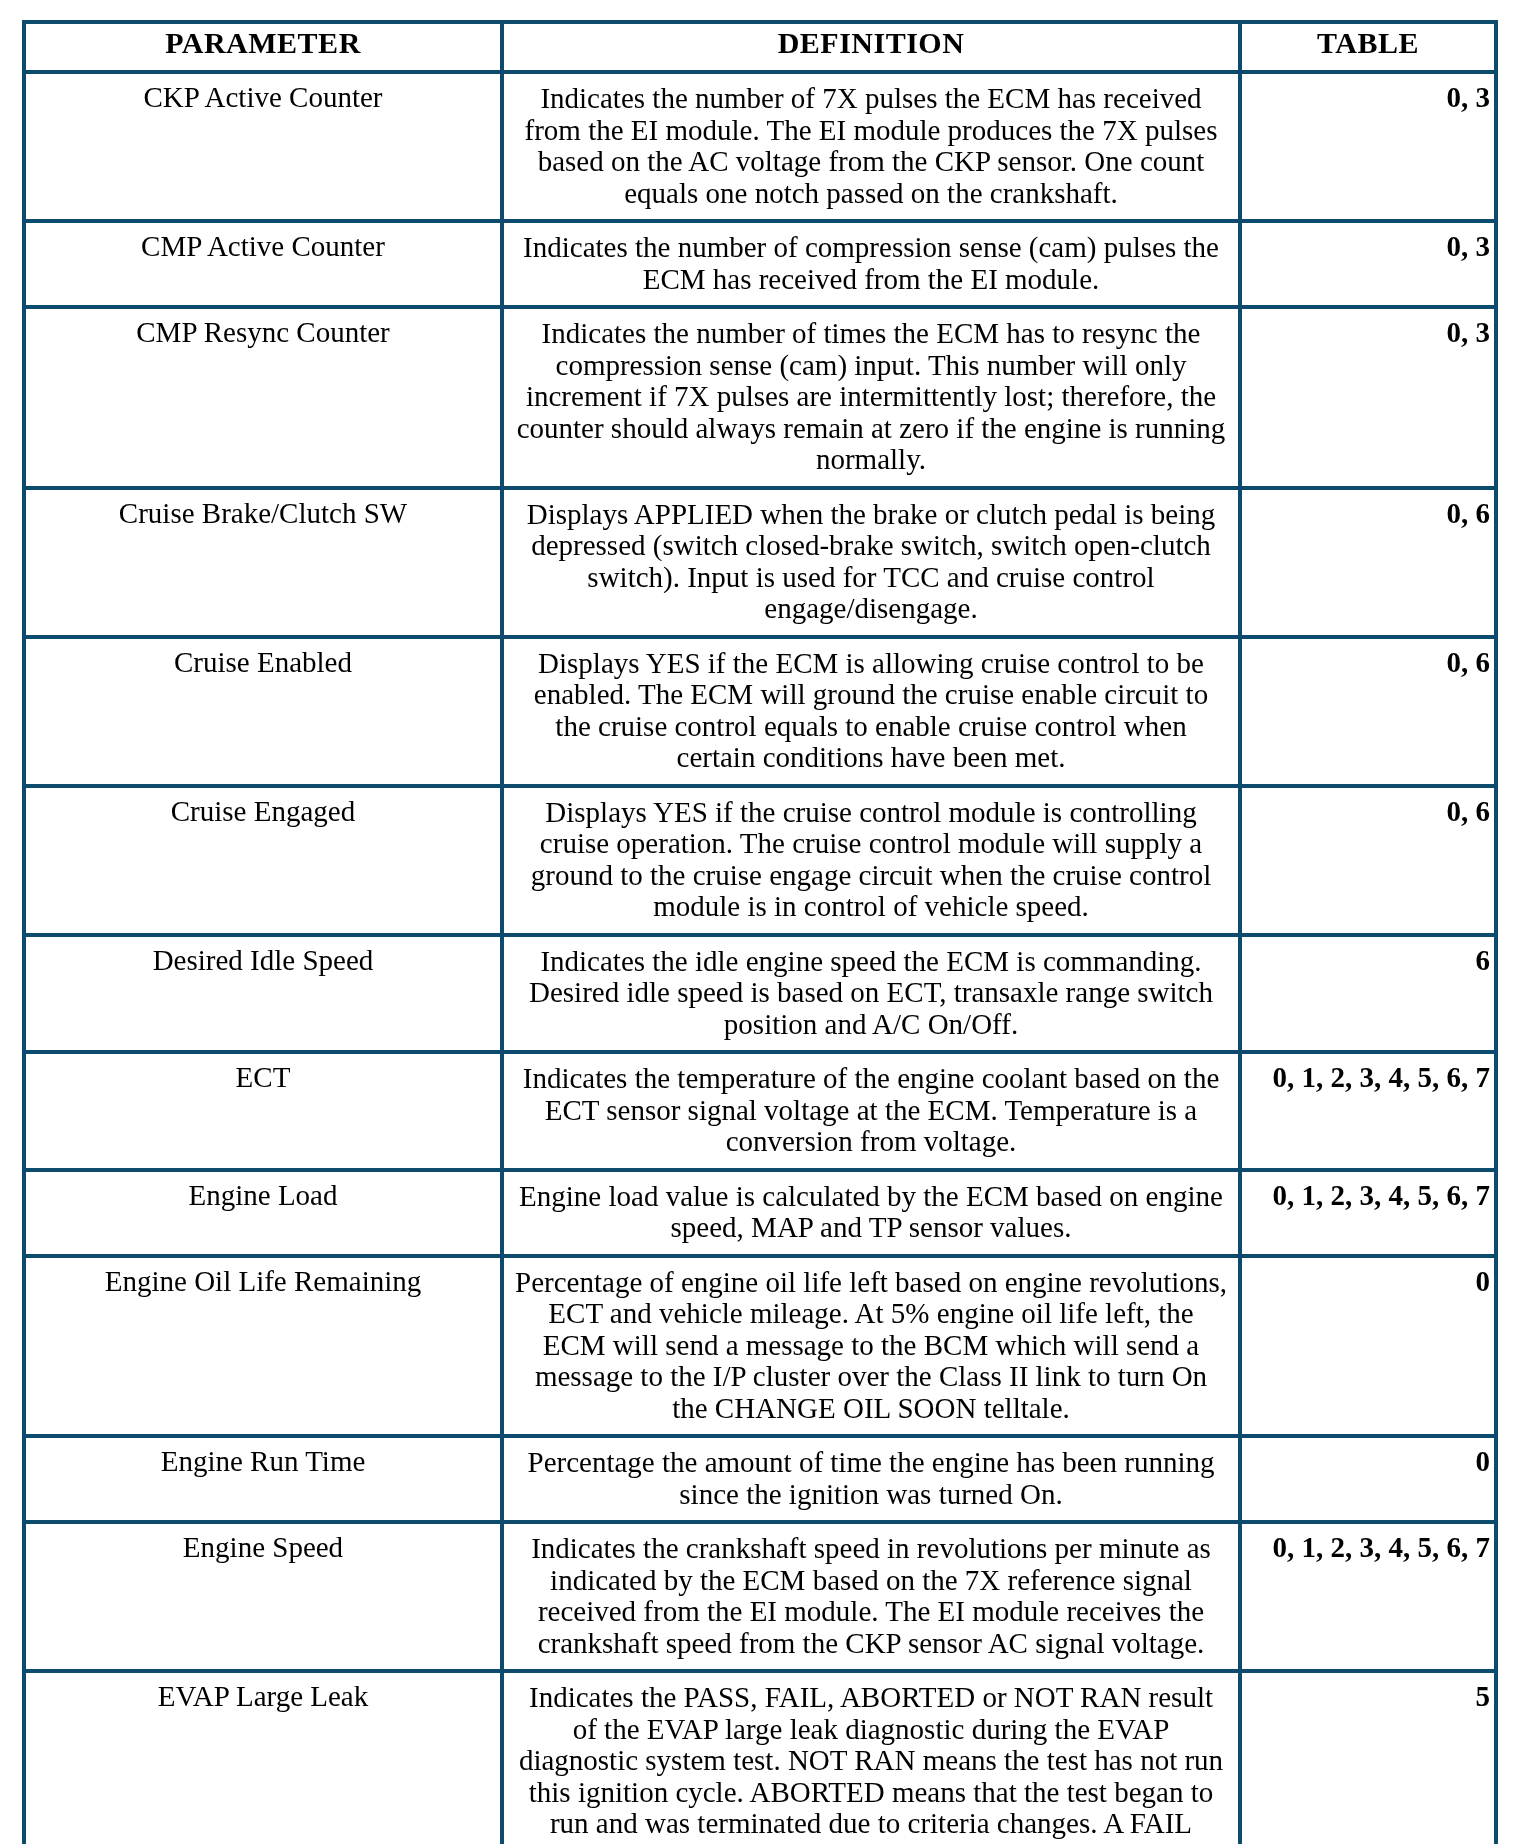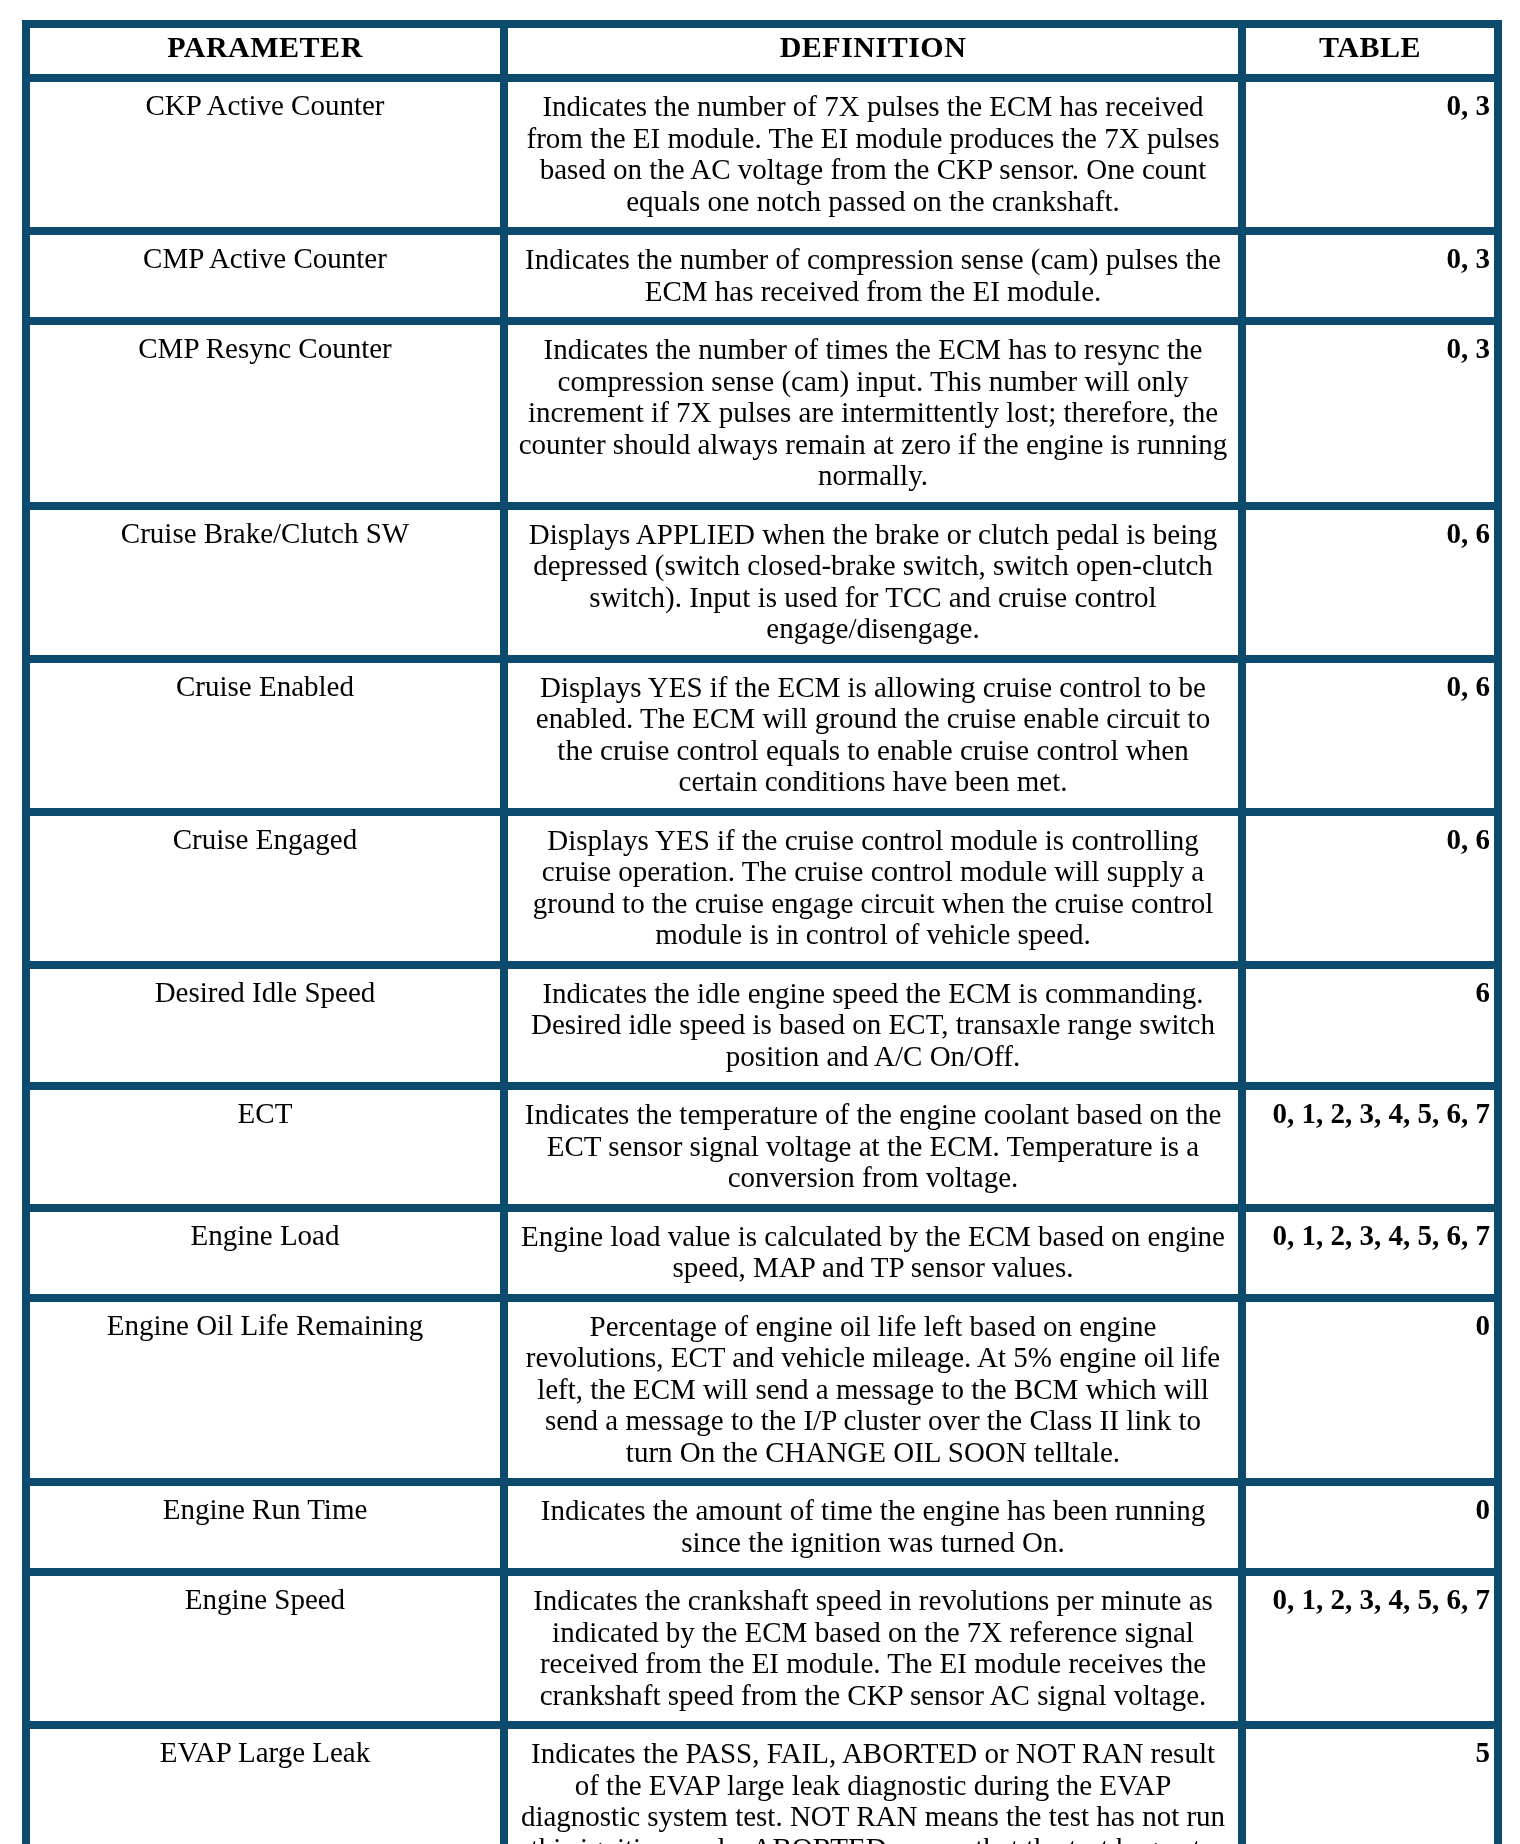--- a/index.html
+++ b/index.html
@@ -3,21 +3,21 @@
 <meta charset="utf-8">
 <style>
   html, body { margin: 0; padding: 0; background: #ffffff; }
   body { width: 1520px; height: 1844px; position: relative; overflow: hidden;
          font-family: "Liberation Serif", "DejaVu Serif", serif; color: #000; }
   table.params {
     position: absolute; left: 22px; top: 20px;
     width: 1472px; border-collapse: collapse; table-layout: fixed;
   }
   table.params th, table.params td {
-    border: 8px solid #0c4a6e; vertical-align: top;
+    border: 4px solid #0c4a6e; vertical-align: top;
   }
   col.c-param { width: 478px; }
   col.c-def { width: 738px; }
   col.c-table { width: 256px; }
   th {
     font-weight: bold; font-size: 30px; text-align: center;
     height: 40px; padding: 2px 6px 4px 6px; letter-spacing: 0.5px;
   }
   td { font-size: 29px; line-height: 31.5px; }
   td.param { text-align: center; padding: 8px 8px 8px 8px; }
@@ -86,21 +86,21 @@
       <td class="def">Engine load value is calculated by the ECM based on engine speed, MAP and TP sensor values.</td>
       <td class="tbl">0, 1, 2, 3, 4, 5, 6, 7</td>
     </tr>
     <tr>
       <td class="param">Engine Oil Life Remaining</td>
       <td class="def">Percentage of engine oil life left based on engine revolutions, ECT and vehicle mileage. At 5% engine oil life left, the ECM will send a message to the BCM which will send a message to the I/P cluster over the Class II link to turn On the CHANGE OIL SOON telltale.</td>
       <td class="tbl">0</td>
     </tr>
     <tr>
       <td class="param">Engine Run Time</td>
-      <td class="def">Indicates the amount of time the engine has been running since the ignition was turned On.</td>
+      <td class="def">Percentage the amount of time the engine has been running since the ignition was turned On.</td>
       <td class="tbl">0</td>
     </tr>
     <tr>
       <td class="param">Engine Speed</td>
       <td class="def">Indicates the crankshaft speed in revolutions per minute as indicated by the ECM based on the 7X reference signal received from the EI module. The EI module receives the crankshaft speed from the CKP sensor AC signal voltage.</td>
       <td class="tbl">0, 1, 2, 3, 4, 5, 6, 7</td>
     </tr>
     <tr>
       <td class="param">EVAP Large Leak</td>
       <td class="def">Indicates the PASS, FAIL, ABORTED or NOT RAN result of the EVAP large leak diagnostic during the EVAP diagnostic system test. NOT RAN means the test has not run this ignition cycle. ABORTED means that the test began to run and was terminated due to criteria changes. A FAIL indicates a large leak is present.</td>

